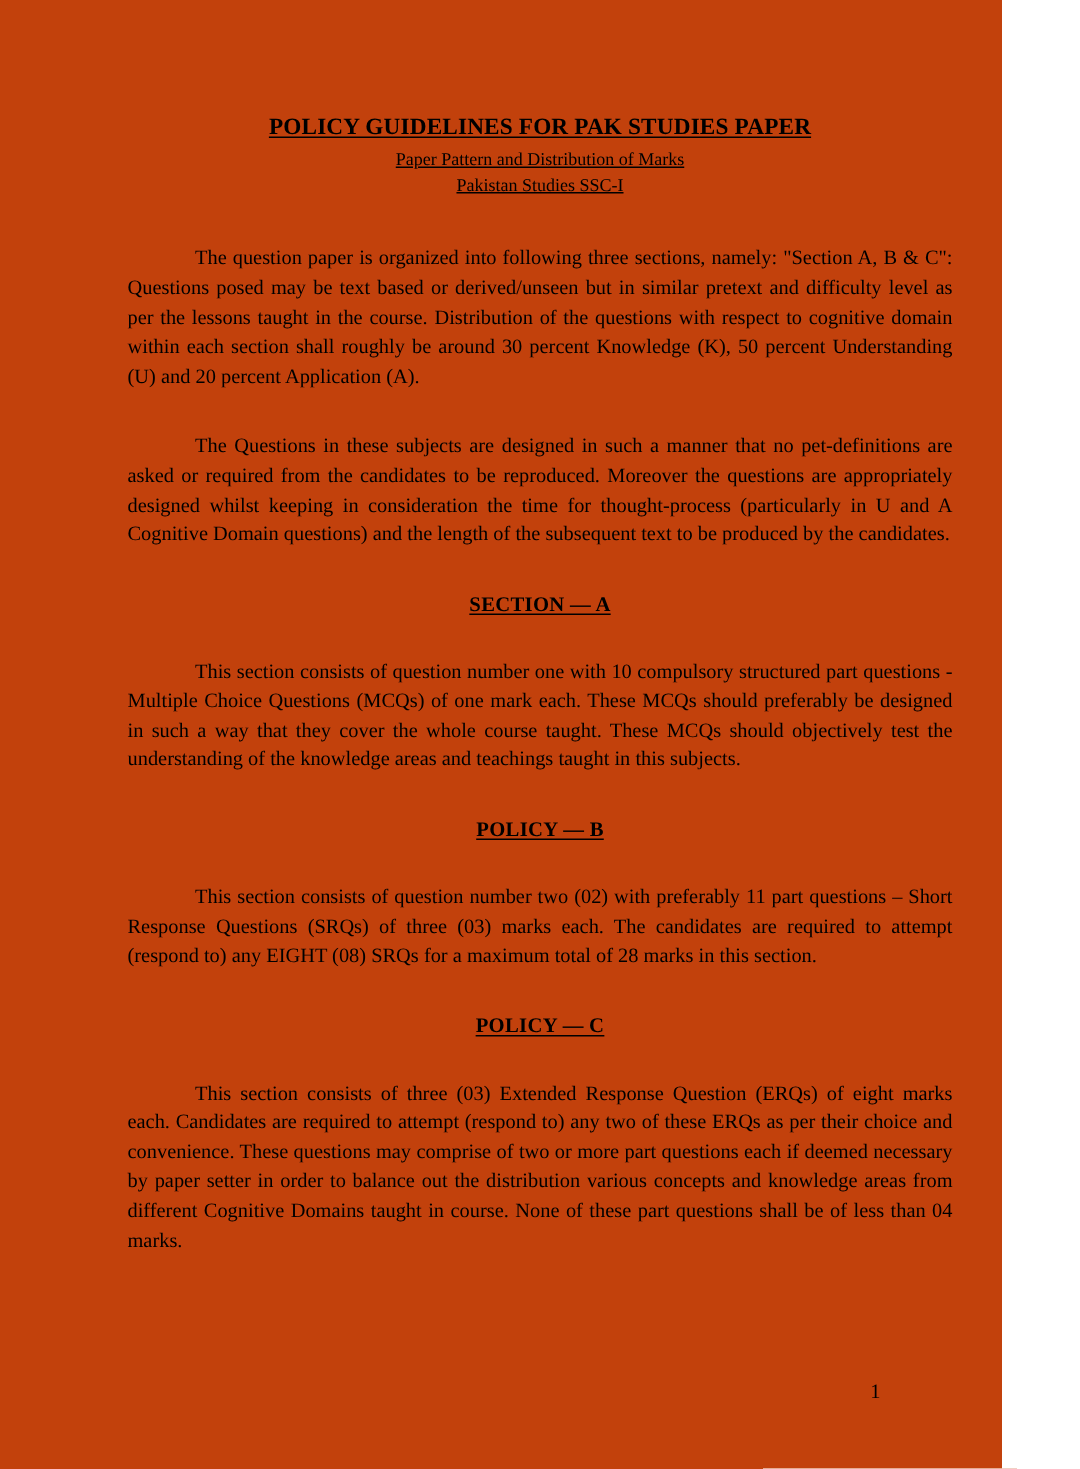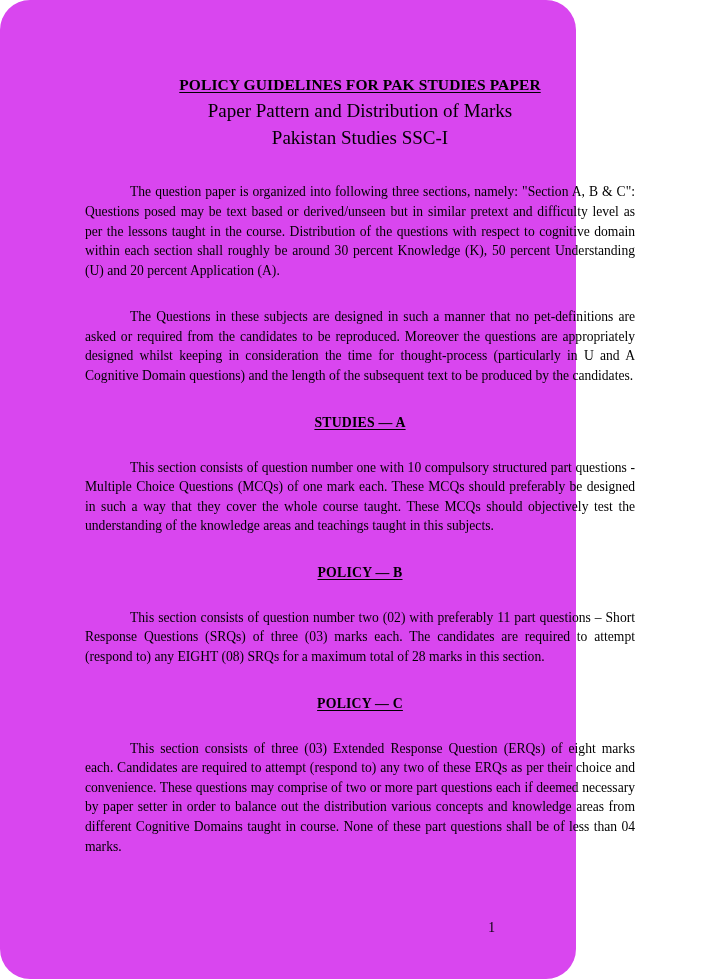--- a/index.html
+++ b/index.html
@@ -14,25 +14,24 @@
     position: relative;
     font-family: "Liberation Serif", "DejaVu Serif", serif;
     color: #000000;
     -webkit-font-smoothing: antialiased;
   }
 
   .page {
     position: absolute;
     left: 0;
     top: 0;
-    width: 576px;
+    width: 668px;
     height: 979px;
-    background: #d946ef;
+    background: #c2410c;
     box-sizing: border-box;
-    border-radius: 30px;
   }
 
   .content {
     position: absolute;
     left: 81px;
     top: 75px;
     width: 558px;
   }
 
   
@@ -44,24 +43,25 @@
     margin: 0 0 4px 0;
     line-height: 1.25;
   }
   .doc-title .ul {
     text-decoration: underline;
     text-underline-offset: 2px;
     text-decoration-thickness: 1.4px;
   }
   .doc-subtitle {
     text-align: center;
-    font-size: 19px;
+    font-size: 12px;
     font-weight: normal;
     margin: 0;
     line-height: 1.42;
+    text-decoration: underline;
   }
 
   
   p.body-par {
     font-size: 13.6px;
     line-height: 19.6px;
     text-align: justify;
     text-justify: inter-word;
     text-indent: 45px;
     margin: 4px;
@@ -113,21 +113,21 @@
     <div class="gap-after-head"></div>
 
     <p class="body-par">The question paper is organized into following three sections, namely: "Section A, B &amp; C": Questions posed may be text based or derived/unseen but in similar pretext and difficulty level as per the lessons taught in the course. Distribution of the questions with respect to cognitive domain within each section shall roughly be around 30 percent Knowledge (K), 50 percent Understanding (U) and 20 percent Application (A).</p>
 
     <div class="gap-par"></div>
 
     <p class="body-par">The Questions in these subjects are designed in such a manner that no pet-definitions are asked or required from the candidates to be reproduced. Moreover the questions are appropriately designed whilst keeping in consideration the time for thought-process (particularly in U and A Cognitive Domain questions) and the length of the subsequent text to be produced by the candidates.</p>
 
     <div class="gap-before-sect"></div>
 
-    <h2 class="section-head"><span class="ul">STUDIES — A</span></h2>
+    <h2 class="section-head"><span class="ul">SECTION — A</span></h2>
 
     <div class="gap-after-sect"></div>
 
     <p class="body-par">This section consists of question number one with 10 compulsory structured part questions - Multiple Choice Questions (MCQs) of one mark each. These MCQs should preferably be designed in such a way that they cover the whole course taught. These MCQs should objectively test the understanding of the knowledge areas and teachings taught in this subjects.</p>
 
     <div class="gap-before-sect"></div>
 
     <h2 class="section-head"><span class="ul">POLICY — B</span></h2>
 
     <div class="gap-after-sect"></div>

